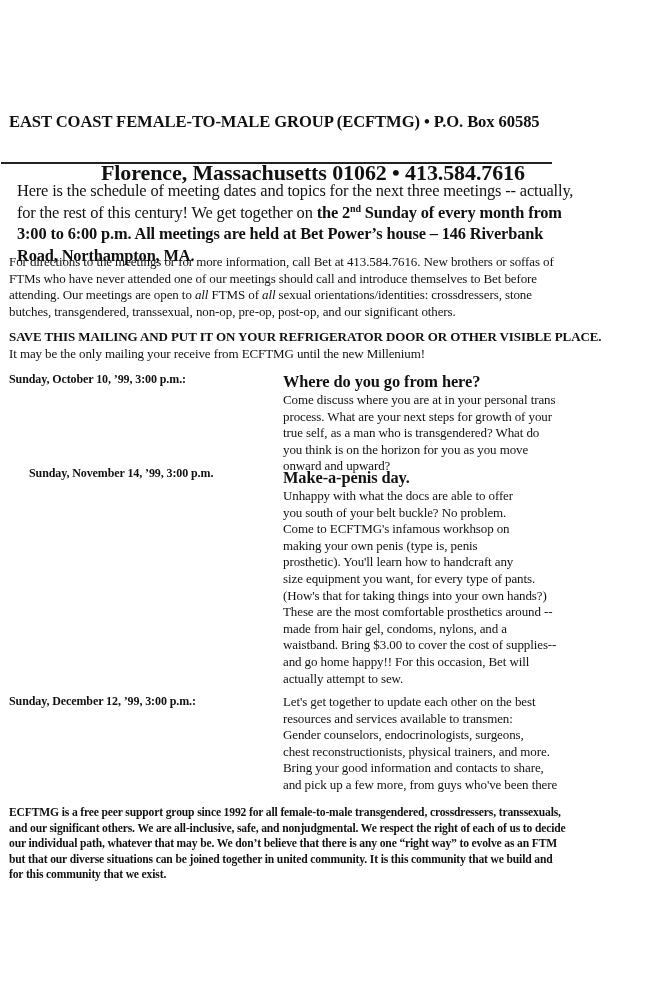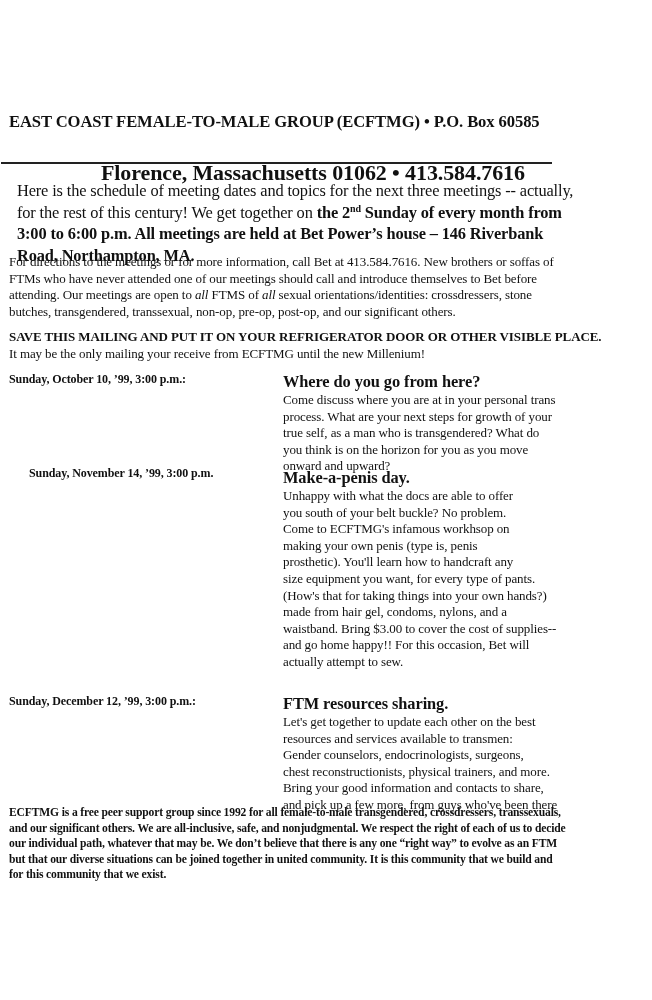--- a/index.html
+++ b/index.html
@@ -96,30 +96,30 @@
 <div class="abs event-body" style="top:468px;">
   <div class="event-title">Make-a-penis day.</div>
   <div class="event-desc">
     <div>Unhappy with what the docs are able to offer</div>
     <div>you south of your belt buckle? No problem.</div>
     <div>Come to ECFTMG's infamous workhsop on</div>
     <div>making your own penis (type is, penis</div>
     <div>prosthetic). You'll learn how to handcraft any</div>
     <div>size equipment you want, for every type of pants.</div>
     <div>(How's that for taking things into your own hands?)</div>
+    <div>These are the most comfortable prosthetics around --</div>
     <div>made from hair gel, condoms, nylons, and a</div>
     <div>waistband. Bring $3.00 to cover the cost of supplies--</div>
     <div>and go home happy!!  For this occasion, Bet will</div>
     <div>actually attempt to sew.</div>
   </div>
 </div>
 
 <div class="abs event-date" style="top:694px;">Sunday, December 12, ’99, 3:00 p.m.:</div>
 <div class="abs event-body" style="top:694px;">
-  <div class="event-title">FTM resources sharing.</div>
   <div class="event-desc">
     <div>Let's get together to update each other on the best</div>
     <div>resources and services available to transmen:</div>
     <div>Gender counselors, endocrinologists, surgeons,</div>
     <div>chest reconstructionists, physical trainers, and more.</div>
     <div>Bring your good information and contacts to share,</div>
     <div>and pick up a few more, from guys who've been there</div>
   </div>
 </div>
 

